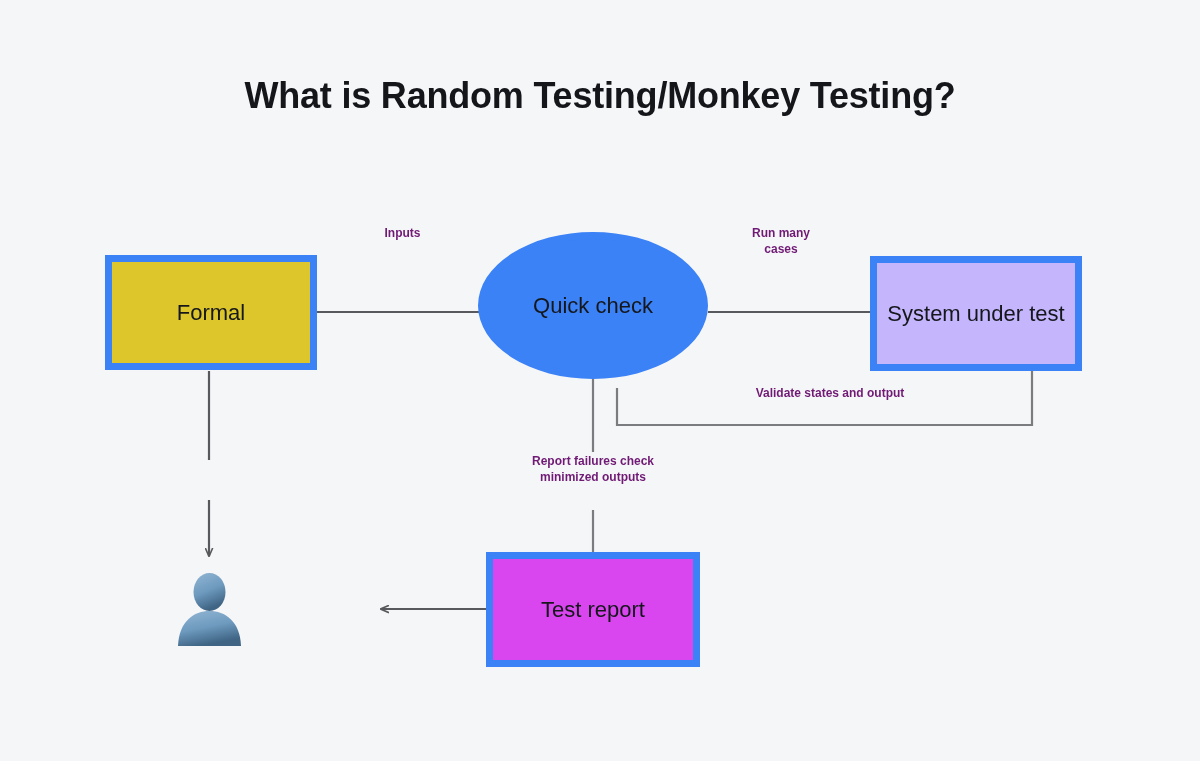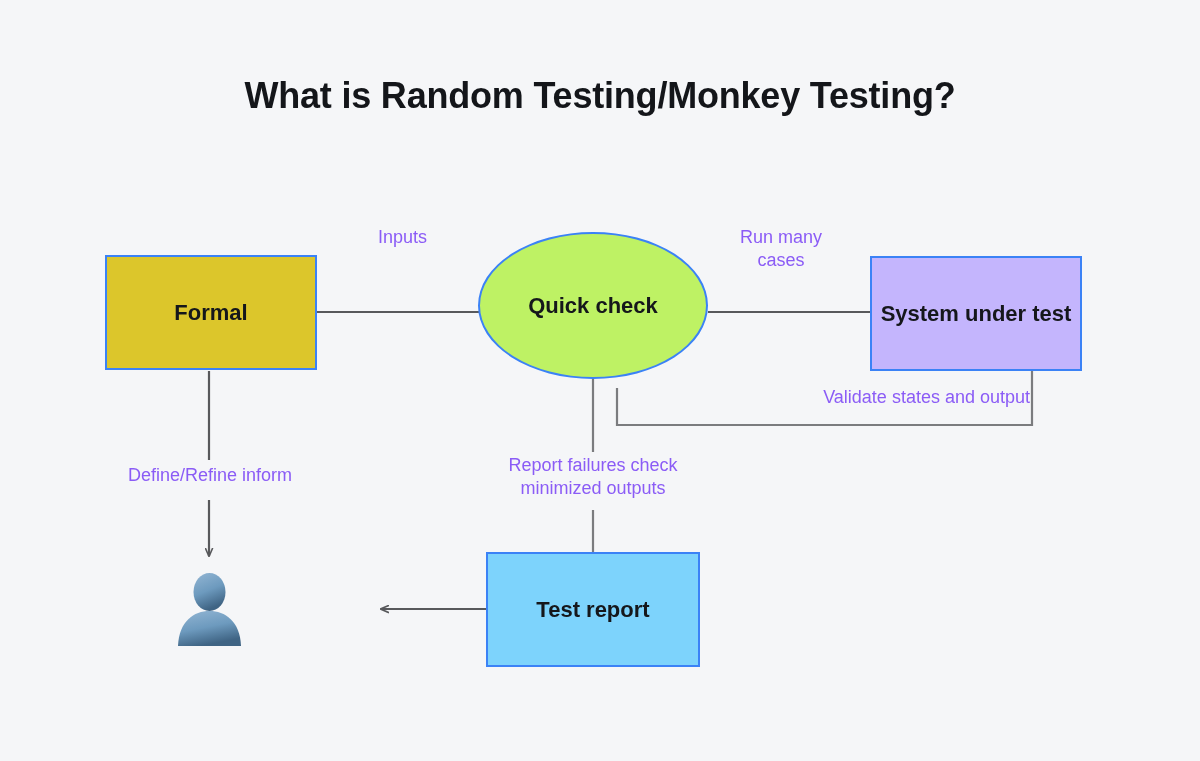--- a/index.html
+++ b/index.html
@@ -47,24 +47,24 @@
   }
 
   
   .node {
     position: absolute;
     display: flex;
     align-items: center;
     justify-content: center;
     text-align: right;
     color: #15171b;
-    font-weight: bold;
+    font-weight: normal;
     font-size: 22px;
     line-height: 1.25;
-    border: 2px solid #3b82f6;
+    border: 7px solid #3b82f6;
   }
 
   .node-formal {
     left: 105px;
     top: 255px;
     width: 212px;
     height: 115px;
     background: #dcc62b;
   }
 
@@ -74,46 +74,46 @@
     width: 212px;
     height: 115px;
     background: #c4b5fd;
   }
 
   .node-report {
     left: 486px;
     top: 552px;
     width: 214px;
     height: 115px;
-    background: #7dd3fc;
+    background: #d946ef;
   }
 
   .node-quickcheck {
     left: 478px;
     top: 232px;
     width: 230px;
     height: 147px;
-    background: #bef264;
+    background: #3b82f6;
     border-radius: 50%;
   }
 
   
   .edge-label {
     position: absolute;
     text-align: center;
-    font-size: 18px;
-    font-weight: normal;
-    color: #8b5cf6;
+    font-size: 12px;
+    font-weight: bold;
+    color: #701a75;
     line-height: 1.3;
     white-space: pre-line;
   }
 
   .lbl-inputs   { left: 330px; top: 226px; width: 145px; }
   .lbl-runmany  { left: 696px; top: 226px; width: 170px; }
-  .lbl-validate { left: 630px; top: 386px; width: 400px; text-align: right; }
+  .lbl-validate { left: 630px; top: 386px; width: 400px; text-align: center; }
   .lbl-define   { left: 85px;  top: 464px; width: 250px; }
   .lbl-report   { left: 470px; top: 454px; width: 246px; }
 
   
   .avatar {
     position: absolute;
     left: 176px;
     top: 573px;
     width: 67px;
     height: 73px;
@@ -167,21 +167,20 @@
 
   <div class="node node-report">Test report</div>
 
   <div class="edge-label lbl-inputs">Inputs</div>
 
   <div class="edge-label lbl-runmany">Run many
 cases</div>
 
   <div class="edge-label lbl-validate">Validate states and output</div>
 
-  <div class="edge-label lbl-define">Define/Refine inform</div>
 
   <div class="edge-label lbl-report">Report failures check
 minimized outputs</div>
 
   <div class="avatar">
     <svg width="67" height="73" viewBox="0 0 67 73" xmlns="http://www.w3.org/2000/svg">
       <defs>
         <linearGradient id="avGrad" x1="0" y1="0" x2="0.35" y2="1">
           <stop offset="0%" stop-color="#93b6d4"></stop>
           <stop offset="55%" stop-color="#6d9abe"></stop>

